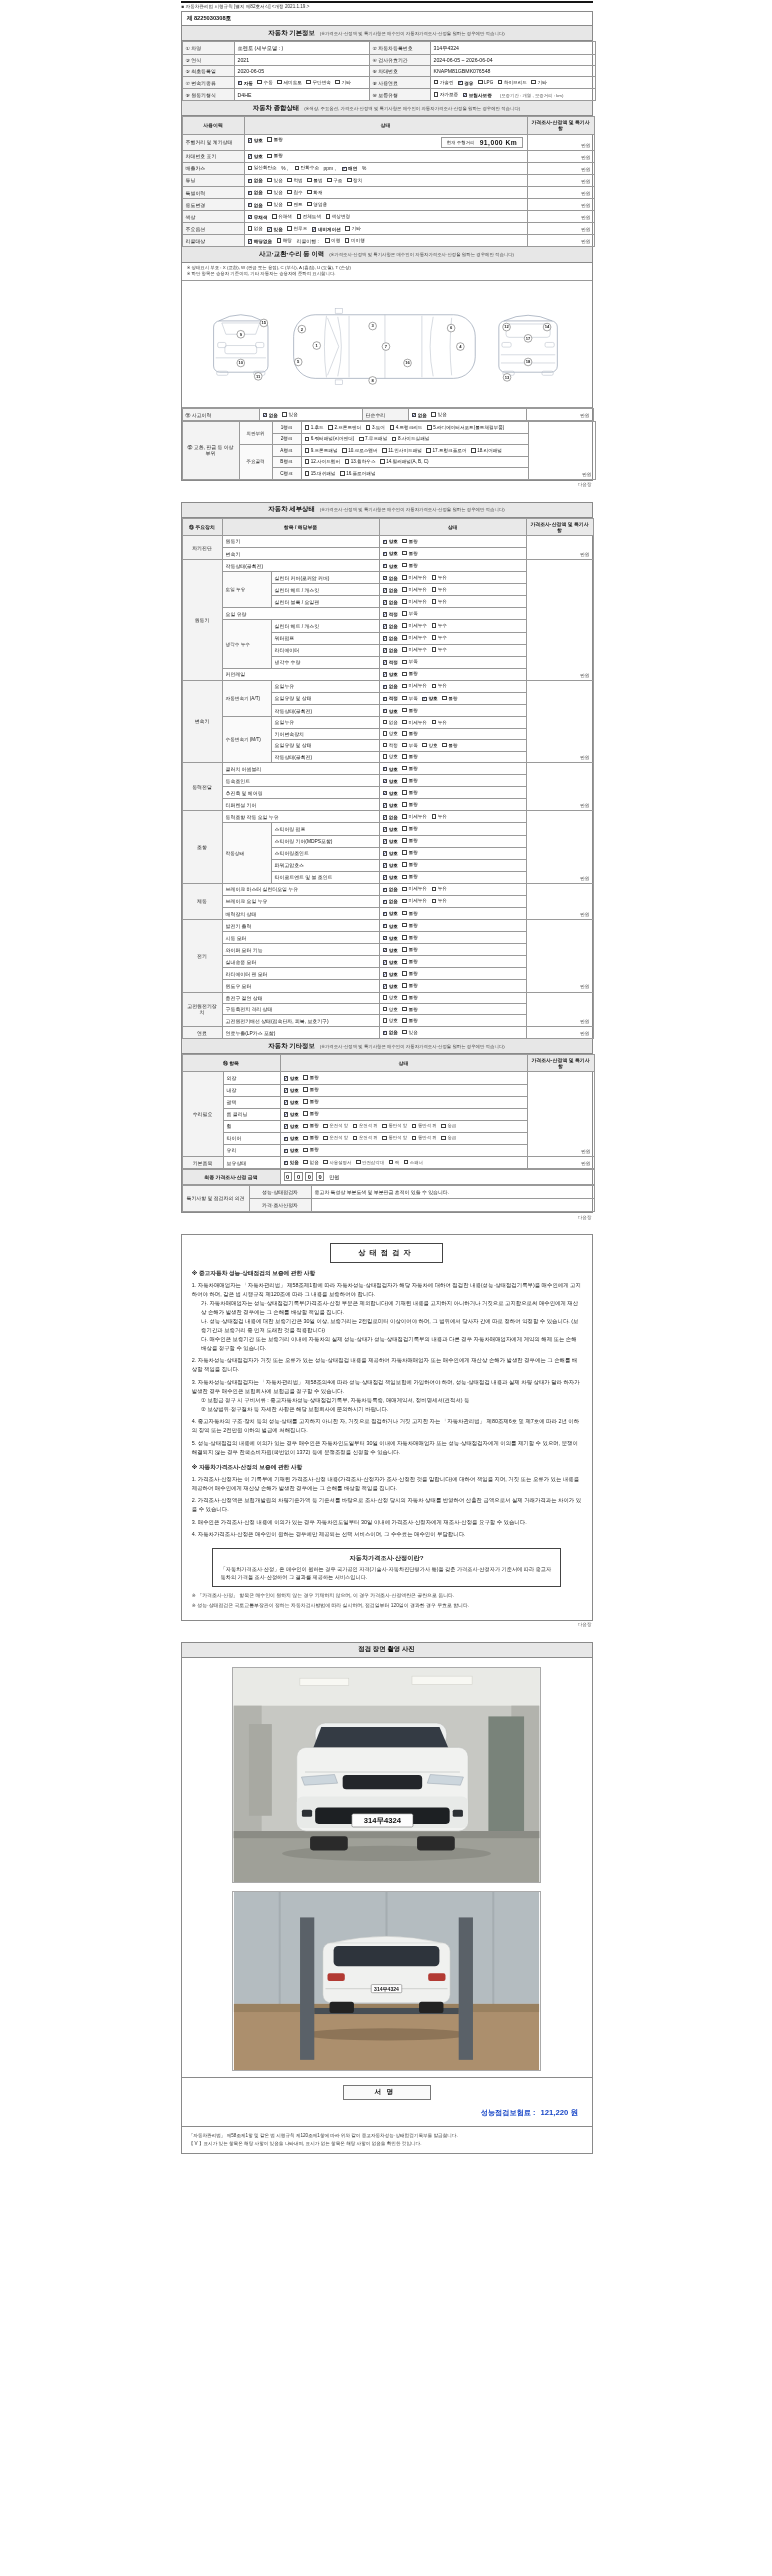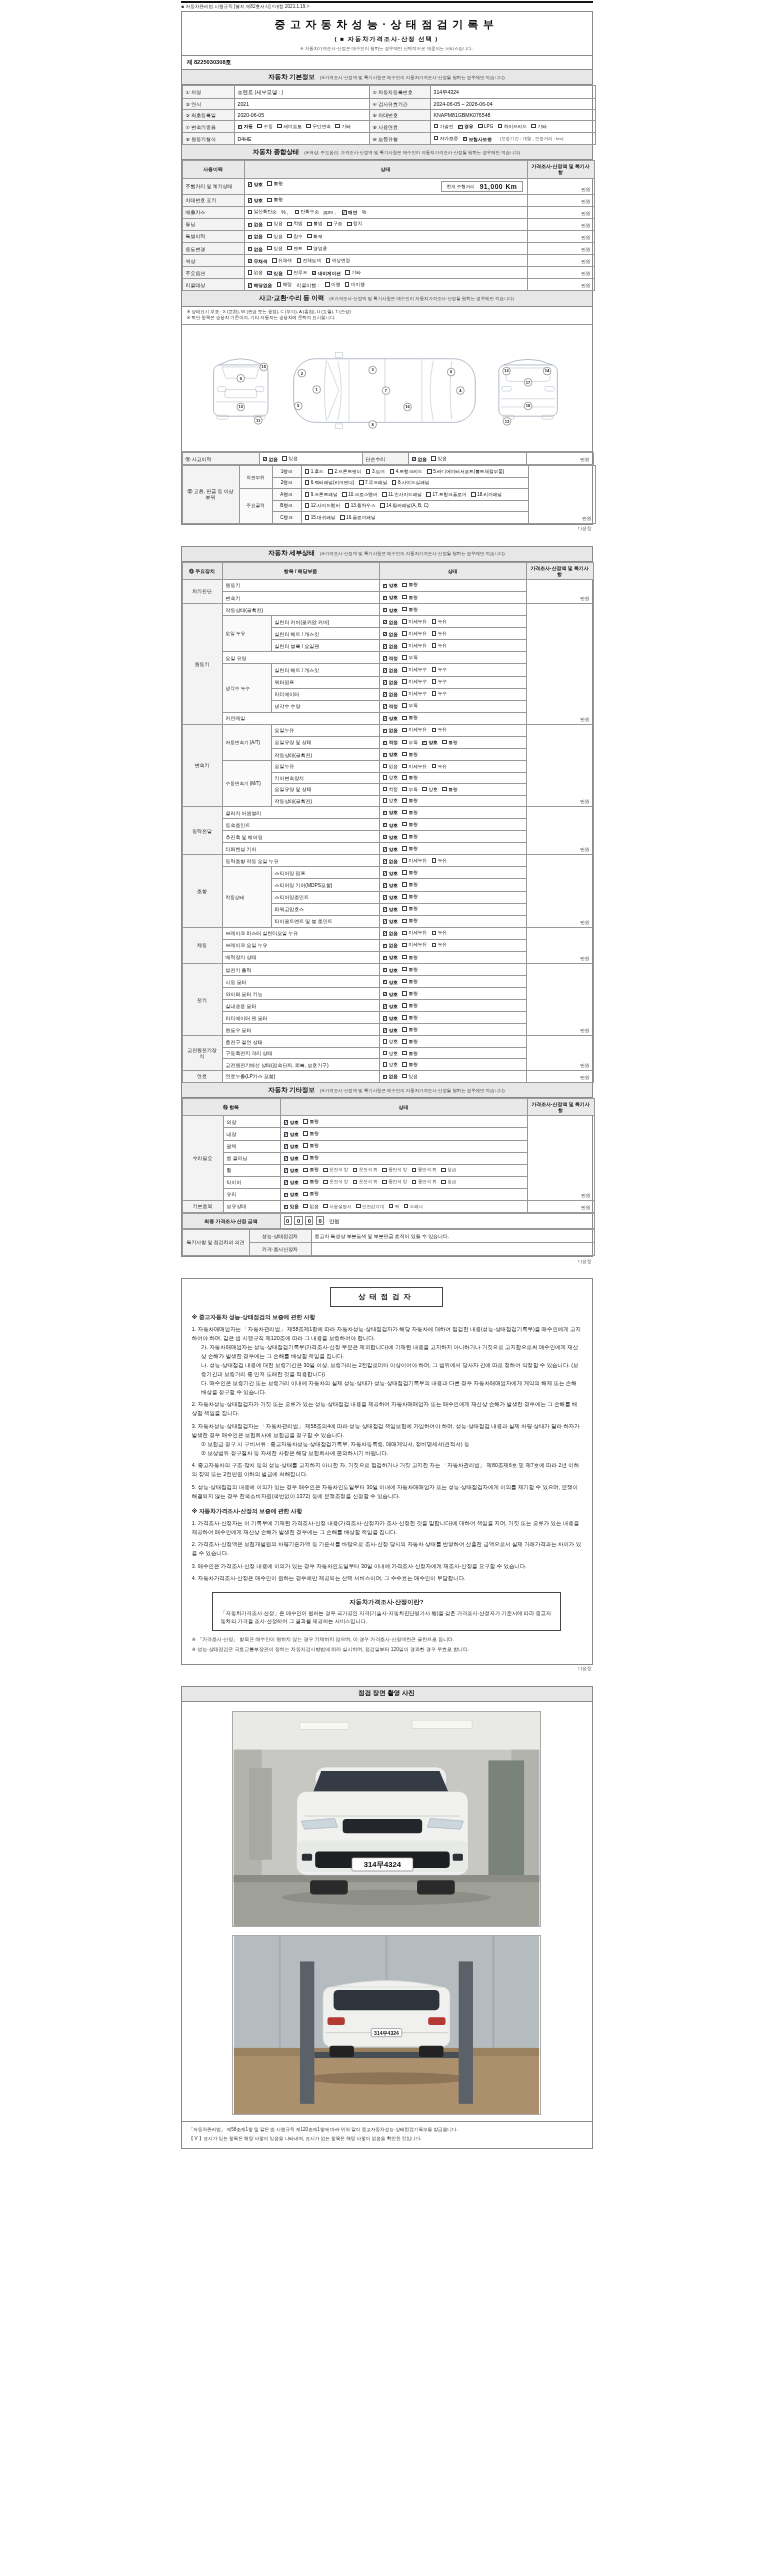--- a/index.html
+++ b/index.html
@@ -81,25 +81,20 @@
 .legal div{margin-bottom:1px}
 </style>
 </head>
 <body>
 
 <div class="sheet">
   <div class="topline"></div>
   <div class="topnote">■ 자동차관리법 시행규칙 [별지 제82호서식] &lt;개정 2021.1.19.&gt;</div>
 
   <section class="page">
-    <div class="hdr">
-      <div class="title">중고자동차성능·상태점검기록부</div>
-      <div class="subtitle">( ■ 자동차가격조사·산정 선택 )</div>
-      <div class="hnote">※ 자동차가격조사·산정은 매수인이 원하는 경우에만 선택적으로 제공되는 서비스입니다.</div>
-    </div>
     <div class="docno">제 8225030308호</div>
 
     <div class="secbar">
       <span>자동차 기본정보</span>
       <span class="note">(※가격조사·산정액 및 특기사항은 매수인이 자동차가격조사·산정을 원하는 경우에만 적습니다)</span>
     </div>
     <table class="t">
       <colgroup>
           <col style="width:52px">
           <col style="width:135px">
@@ -1363,19 +1358,26 @@
           <rect x="382" y="160" width="34" height="15" rx="4" fill="#b23a33"></rect>
           <line x1="180" y1="190" x2="420" y2="190" stroke="#d5d7d4" stroke-width="2"></line>
           <rect x="188" y="216" width="48" height="22" rx="5" fill="#222"></rect>
           <rect x="364" y="216" width="48" height="22" rx="5" fill="#222"></rect>
           <rect x="270" y="182" width="60" height="16" rx="2" fill="#fdfdfd" stroke="#666"></rect>
           <text x="300" y="194" text-anchor="middle" font-size="10" font-weight="bold" fill="#111">314무4324</text>
         </g>
       </svg>
     </div>
 
+    <div class="signwrap">
+      <div class="signtitle">서명</div>
+      <div class="fee">
+        <span>성능점검보험료 :</span>
+        <span class="feeval">121,220 원</span>
+      </div>
+    </div>
     <div class="legal">
       <div>「자동차관리법」 제58조제1항 및 같은 법 시행규칙 제120조제1항에 따라 위와 같이 중고자동차성능·상태점검기록부를 발급합니다.</div>
       <div>【 V 】표시가 있는 항목은 해당 사항이 있음을 나타내며, 표시가 없는 항목은 해당 사항이 없음을 확인한 것입니다.</div>
     </div>
   </section>
 </div>
 
 
 </body></html>

